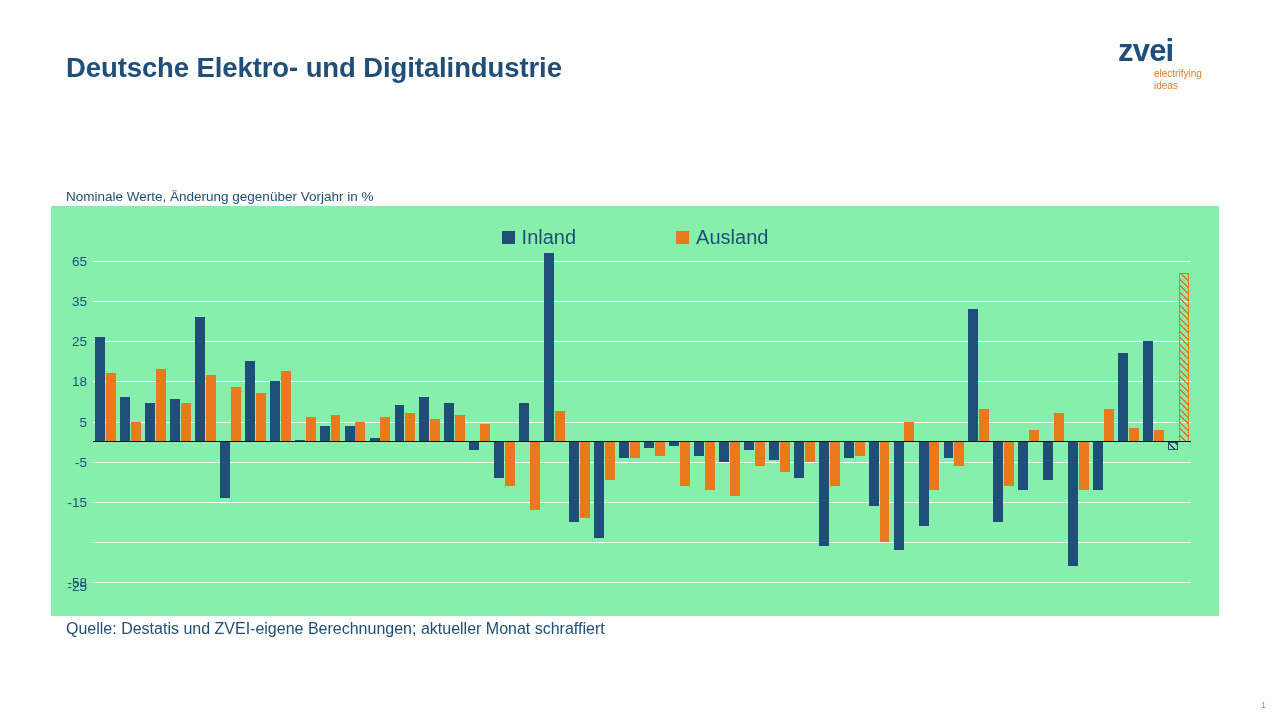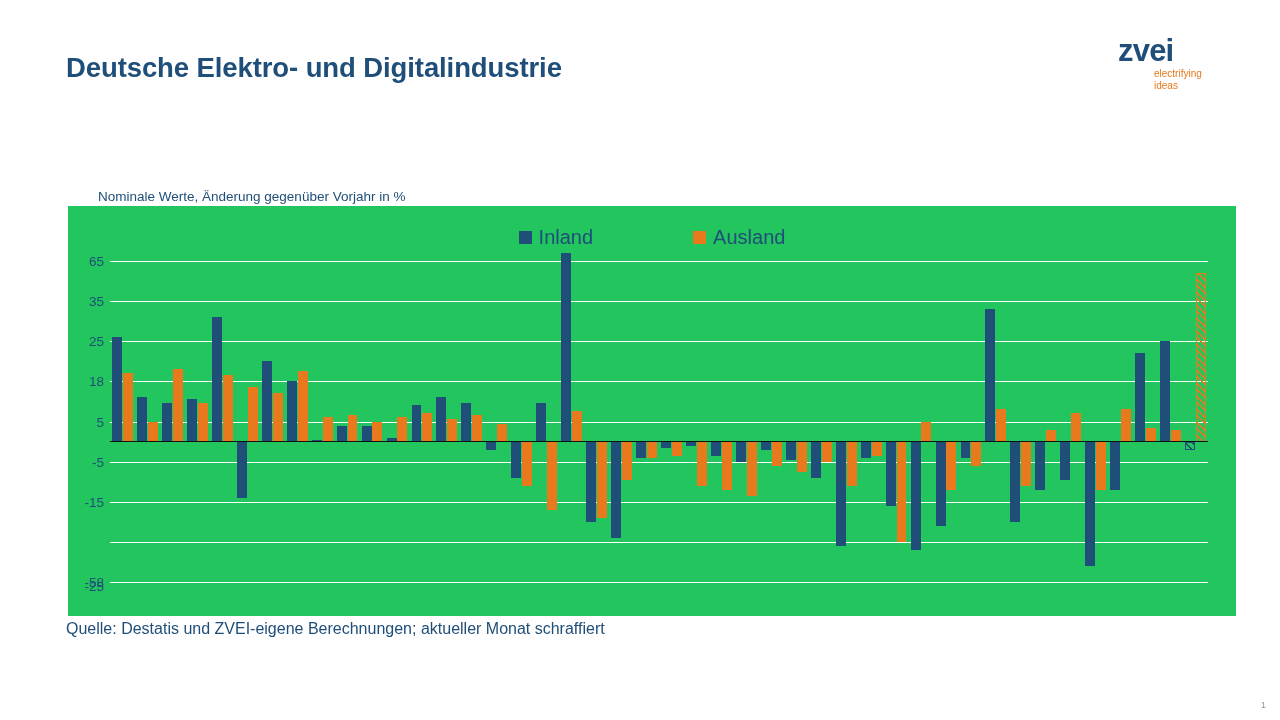--- a/index.html
+++ b/index.html
@@ -27,26 +27,26 @@
   #logo .logo-word{
     font-size:31px;font-weight:bold;color:#1F4E79;letter-spacing:-0.8px;
     line-height:0.95;display:block;
   }
   #logo .logo-claim{
     display:block;font-size:10px;color:#E8791C;line-height:1.15;
     margin-top:3px;padding-left:36px;
   }
   
   #subtitle{
-    position:absolute;left:66px;top:189px;font-size:13.5px;color:#1F4E79;margin-left:32px;
+    position:absolute;left:66px;top:189px;font-size:13.5px;color:#1F4E79;
   }
   
   #chart-area{
-    position:absolute;left:68px;top:206px;width:1168px;height:410px;
-    background:#22c55e;
+    position:absolute;left:51px;top:206px;width:1168px;height:410px;
+    background:#86efac;
   }
   
   #legend{
     position:absolute;left:0;top:14px;width:100%;height:34px;
     display:flex;justify-content:center;align-items:center;gap:100px;
   }
   .legend-item{display:flex;align-items:center;gap:7px;}
   .legend-swatch{width:13px;height:13px;display:block;}
   .legend-label{font-size:20px;color:#1F4E79;}
   

